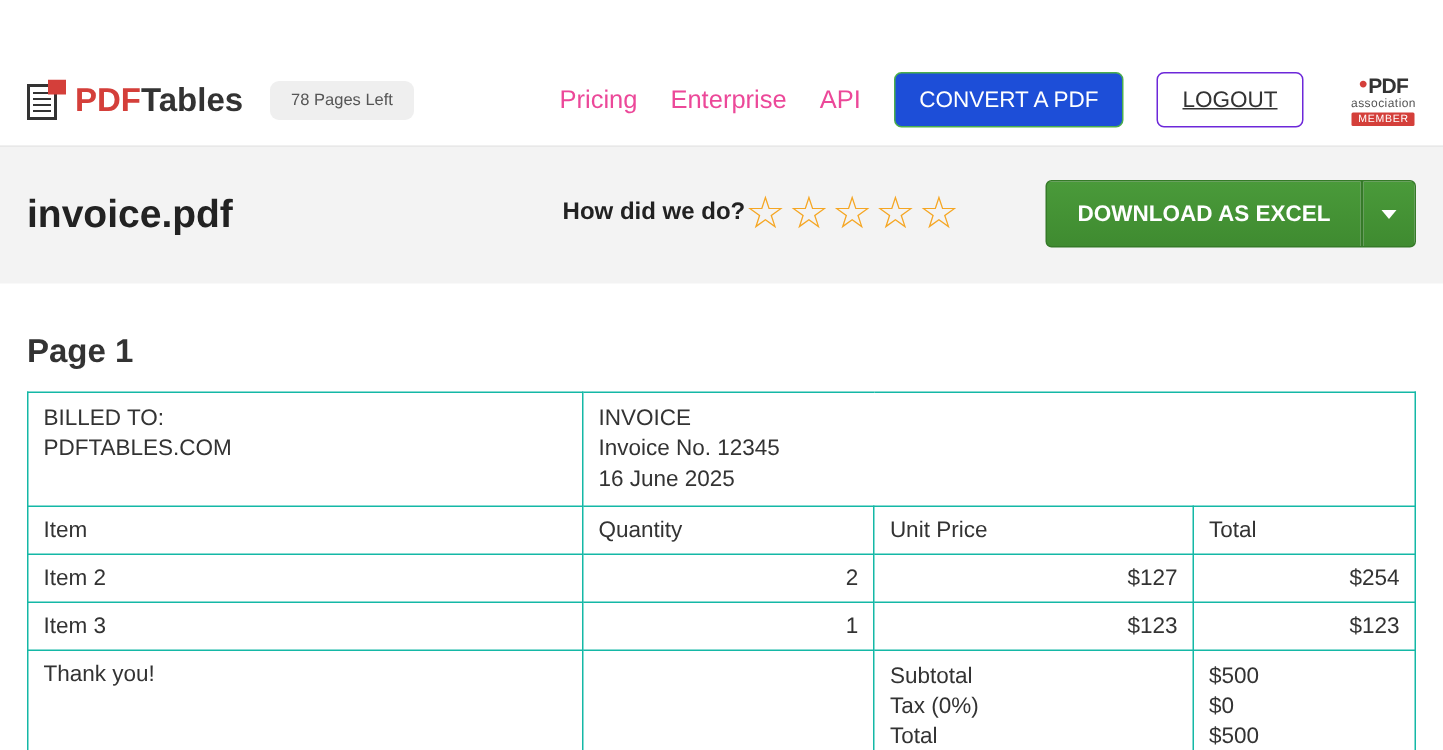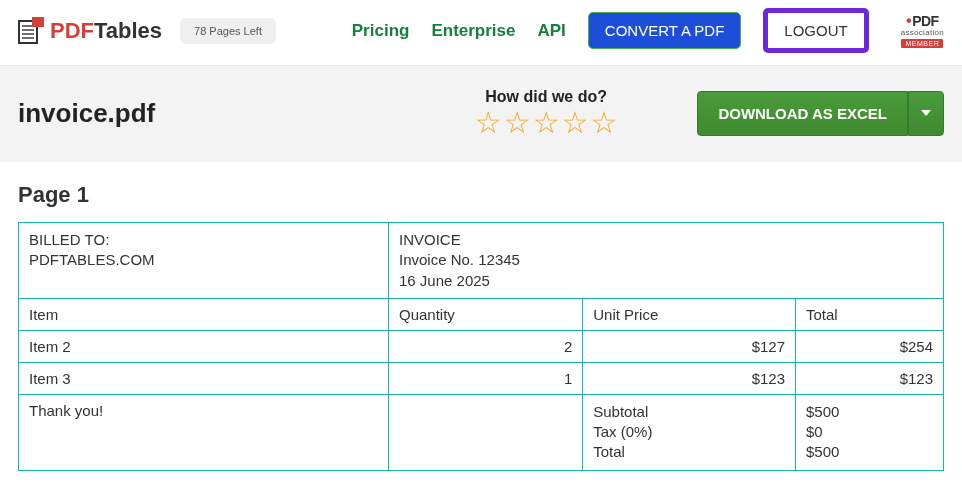--- a/index.html
+++ b/index.html
@@ -1,46 +1,46 @@
 <!DOCTYPE html>
 <html><head>
 <meta charset="utf-8">
 <style>
   * { box-sizing: border-box; margin: 0; padding: 0; }
   body { font-family: -apple-system, "Segoe UI", "Helvetica Neue", Arial, sans-serif; font-size: 15px; color: #333; background: #fff; width: 962px; }
-  header { display: flex; align-items: center; padding: 8px 18px 12px; }
+  header { display: flex; align-items: center; padding: 8px 18px 12px; margin-top: 40px; }
   .logo { display: flex; align-items: center; font-weight: 700; font-size: 22px; text-decoration: none; }
   .logo-icon { width: 26px; height: 28px; margin-right: 6px; }
   .logo .red { color: #d43f3a; }
   .logo .gray { color: #333; }
   .pill { margin-left: 18px; background: #efefef; color: #555; padding: 7px 14px; border-radius: 6px; font-size: 11px; }
   nav { margin-left: auto; display: flex; align-items: center; gap: 22px; }
-  nav a.plain { color: #15803d; text-decoration: none; font-size: 17px; font-weight: bold; }
+  nav a.plain { color: #ec4899; text-decoration: none; font-size: 17px; }
   .btn { display: inline-flex; align-items: center; padding: 9px 16px; border-radius: 5px; font-size: 15px; font-weight: 500; text-decoration: none; cursor: pointer; border: 1px solid transparent; }
   .btn-green { background: #1d4ed8; color: #fff; border-color: #4cae4c; }
-  .btn-outline { background: #fff; color: #333; border: 5px solid #6d28d9; }
+  .btn-outline { background: #fff; color: #333; border: 1px solid #6d28d9; text-decoration: underline; }
   .assoc { display: flex; flex-direction: column; align-items: center; font-size: 9px; line-height: 1; margin-left: 10px; }
   .assoc .pdf-assoc-top { font-weight: 800; font-size: 14px; letter-spacing: -0.5px; display: flex; align-items: center; }
   .assoc .pdf-assoc-top .dot { color: #d43f3a; margin-right: 1px; font-size: 16px; }
   .assoc .mid { color: #555; font-size: 8px; letter-spacing: 0.3px; }
   .assoc .mem { background: #d43f3a; color: #fff; font-size: 7px; padding: 1px 4px; border-radius: 1px; margin-top: 2px; letter-spacing: 0.5px; }
 
   .subhead { background: #f3f3f3; padding: 22px 18px 24px; border-top: 1px solid #e8e8e8; display: flex; align-items: center; }
   .subhead h1 { font-size: 26px; font-weight: 700; color: #222; }
-  .rating-block { margin-left: auto; display: flex; flex-direction: column; align-items: center; margin-right: 48px; text-align: right; }
+  .rating-block { margin-left: auto; display: flex; flex-direction: row; align-items: center; margin-right: 26px; text-align: right; }
   .rating-block .q { font-size: 16px; font-weight: 600; color: #222; margin-bottom: 2px; }
   .stars { display: flex; gap: 2px; }
   .star { font-size: 30px; color: #f5a623; line-height: 1; cursor: pointer; }
   .dl-group { display: flex; padding-left: 32px; }
   .btn-dark-green { background: linear-gradient(#4a9a3a, #3f8b30); color: #fff; font-weight: 600; font-size: 15px; padding: 13px 20px; border: 1px solid #357a28; border-radius: 4px 0 0 4px; }
   .btn-dark-green.caret { padding: 13px 12px; border-radius: 0 4px 4px 0; border-left: 1px solid #357a28; }
   .caret-down { display: inline-block; width: 0; height: 0; border-left: 5px solid transparent; border-right: 5px solid transparent; border-top: 6px solid #fff; }
 
   .content { padding: 18px; }
-  .content h2 { font-size: 22px; font-weight: 700; margin: 2px 0 14px; }
+  .content h2 { font-size: 22px; font-weight: 700; margin: 14px 0 14px; }
   table.invoice { width: 100%; border-collapse: collapse; border: 1px solid #ddd; }
   table.invoice td { border: 1px solid #14b8a6; padding: 7px 10px; vertical-align: top; font-size: 15px; color: #333; }
   table.invoice .num { text-align: right; }
   table.invoice .multiline { white-space: pre-line; line-height: 1.35; }
 </style>
 </head>
 <body>
 
 <header>
   <a class="logo">

